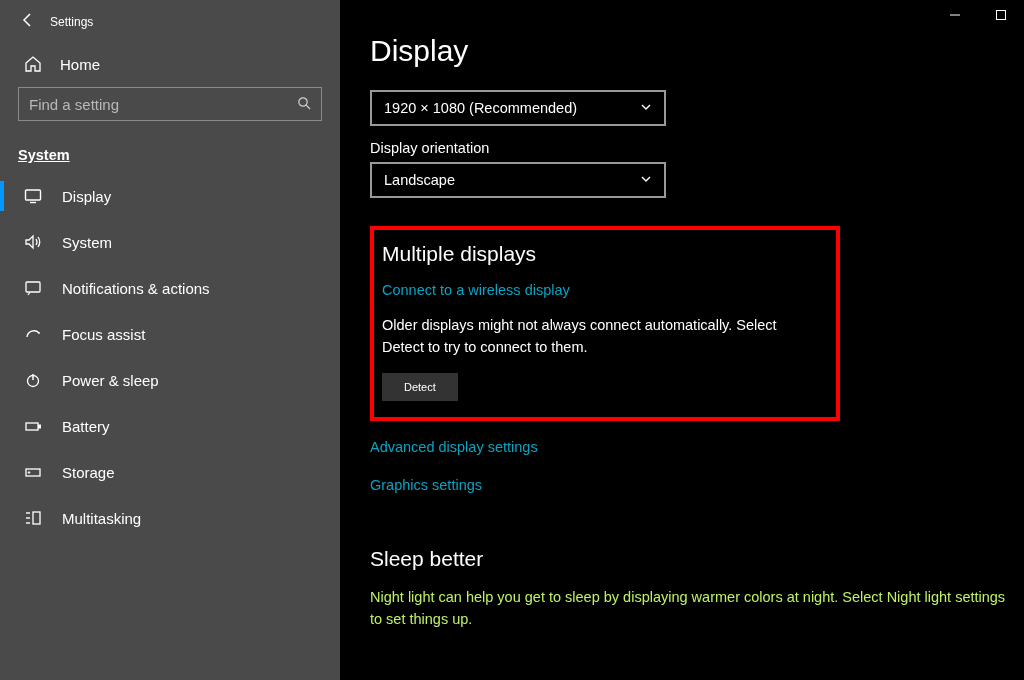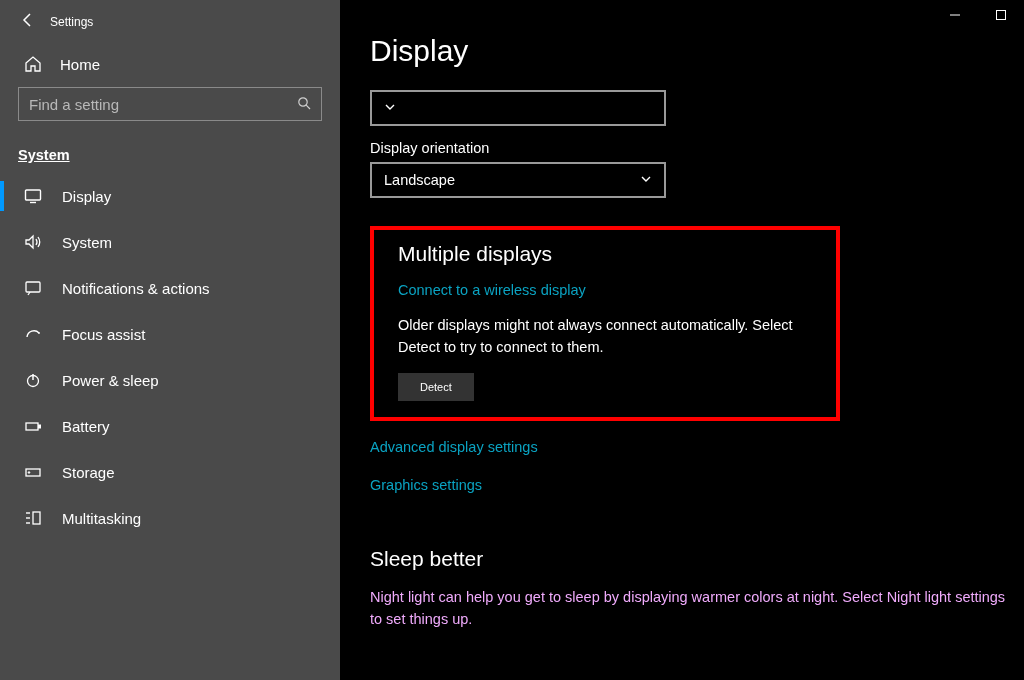--- a/index.html
+++ b/index.html
@@ -29,31 +29,31 @@
   .win-btn { width:46px; height:30px; display:flex; align-items:center; justify-content:center; }
   .win-btn svg { width:10px; height:10px; stroke:#fff; fill:none; stroke-width:1; }
 
   .page { padding: 34px 0 0 0; }
   .page-inner { padding-left: 30px; padding-right: 16px; }
   h1.page-title { font-weight: 400; font-size: 30px; margin-bottom: 22px; }
   .select-label { font-size: 14.5px; margin: 14px 0 6px 0; }
   .select { border: 2px solid #999; width: 296px; height: 36px; display:flex; align-items:center; justify-content:space-between; padding: 0 12px; font-size: 14.5px; cursor:default; }
   .select .chev svg { width:12px; height:12px; stroke:#fff; fill:none; }
 
-  .highlight-box { border: 4px solid #ff0000; margin-top: 28px; width: 470px; padding: 12px 10px 16px 16px; }
+  .highlight-box { border: 4px solid #ff0000; margin-top: 28px; width: 470px; padding: 12px 10px 16px 0; }
   .highlight-box .inner { padding-left: 8px; }
   h2.section { font-weight:400; font-size: 21px; margin-bottom: 16px; }
   .link { color: #0aa3c2; font-size: 14.5px; display:inline-block; cursor:default; }
   .helptext { font-size: 14.5px; line-height: 1.55; margin: 16px 0 14px 0; max-width: 440px; }
   .btn { background: #333; color:#fff; border:none; padding: 8px 22px; font-size: 11px; cursor:default; }
 
   .links-below { margin-top: 18px; display:flex; flex-direction:column; gap: 22px; }
 
   .sleep-block { margin-top: 54px; }
-  .sleep-desc { color: #f0abfc; font-size: 14.5px; line-height:1.5; max-width: 640px; margin-top:6px; }
+  .sleep-desc { color: #bef264; font-size: 14.5px; line-height:1.5; max-width: 640px; margin-top:6px; }
 </style>
 </head>
 <body>
 
 <div class="app">
 
   <aside class="sidebar">
     <div class="titlebar-left">
       <span class="back-icon">
         <svg viewBox="0 0 16 16">
@@ -177,20 +177,21 @@
             <rect x="0.5" y="0.5" width="9" height="9"></rect>
           </svg>
         </div>
     </div>
 
     <div class="page">
       <div class="page-inner">
         <h1 class="page-title">Display</h1>
 
         <div class="select">
+          <span>1920 × 1080 (Recommended)</span>
           <span class="chev"><svg viewBox="0 0 12 12">
                 <path d="M2 4 L6 8 L10 4" stroke-width="1.4"></path>
               </svg></span>
         </div>
 
         <div class="select-label">Display orientation</div>
         <div class="select">
           <span>Landscape</span>
           <span class="chev"><svg viewBox="0 0 12 12">
                 <path d="M2 4 L6 8 L10 4" stroke-width="1.4"></path>

